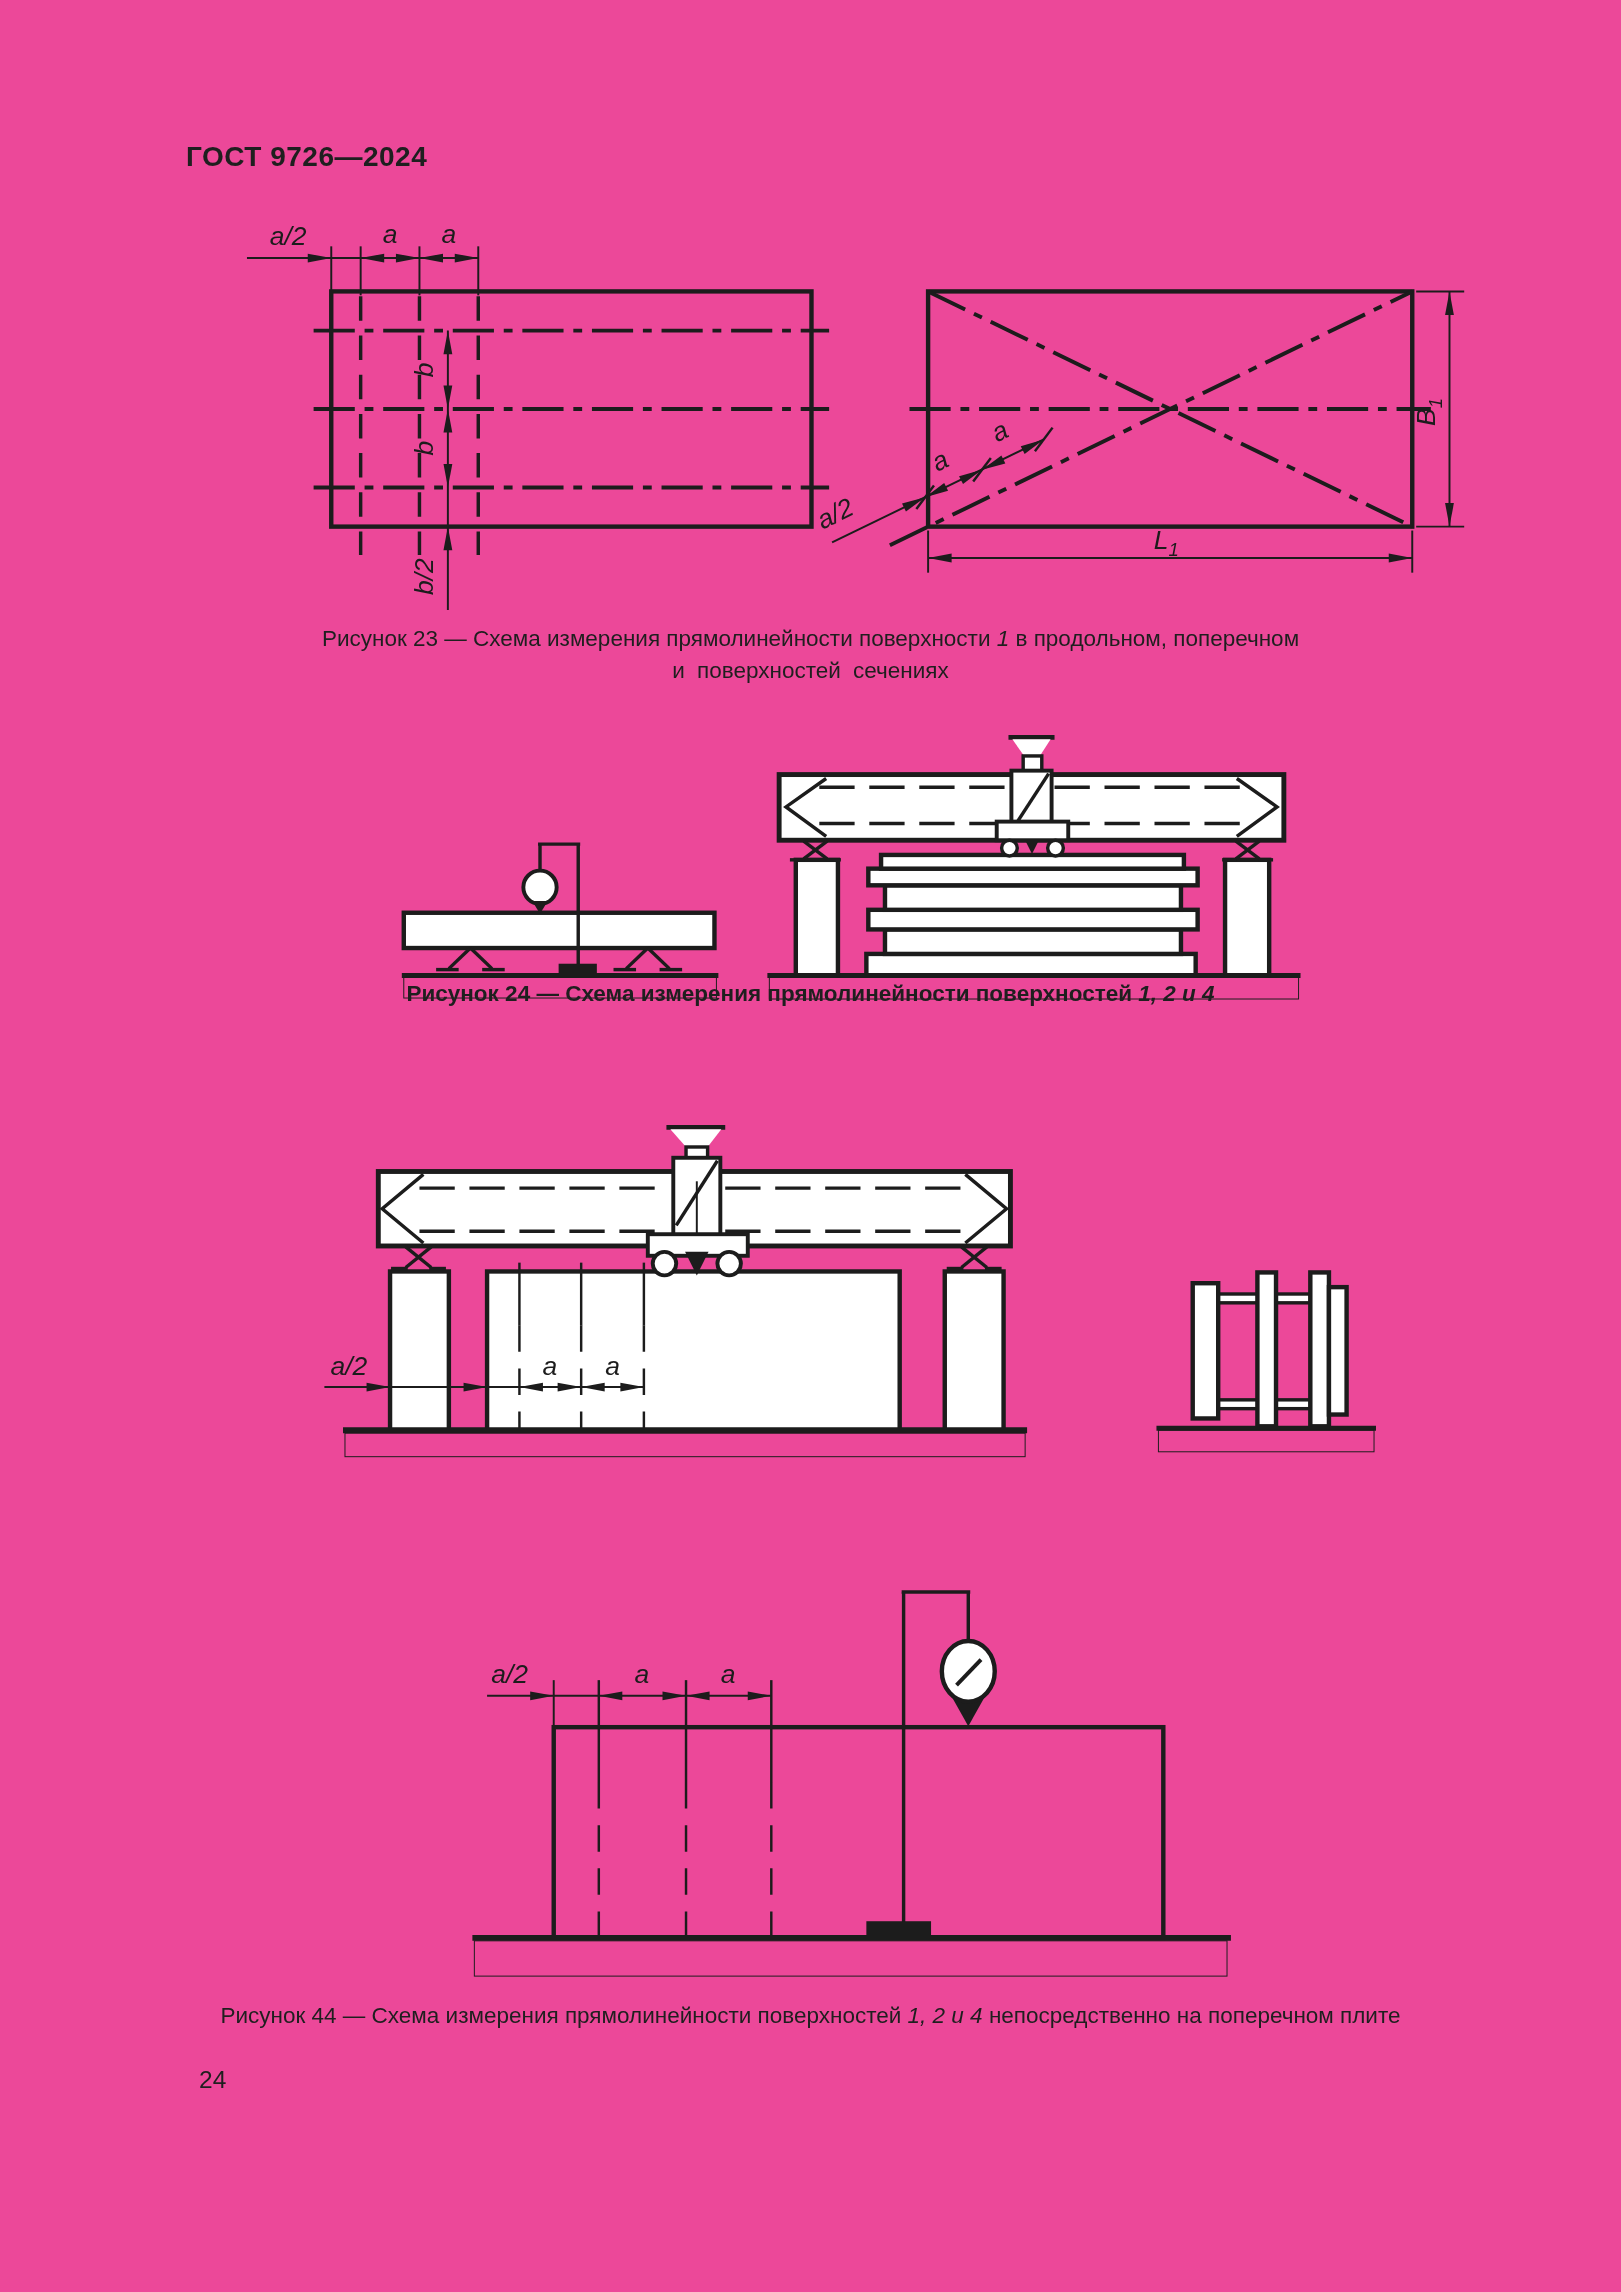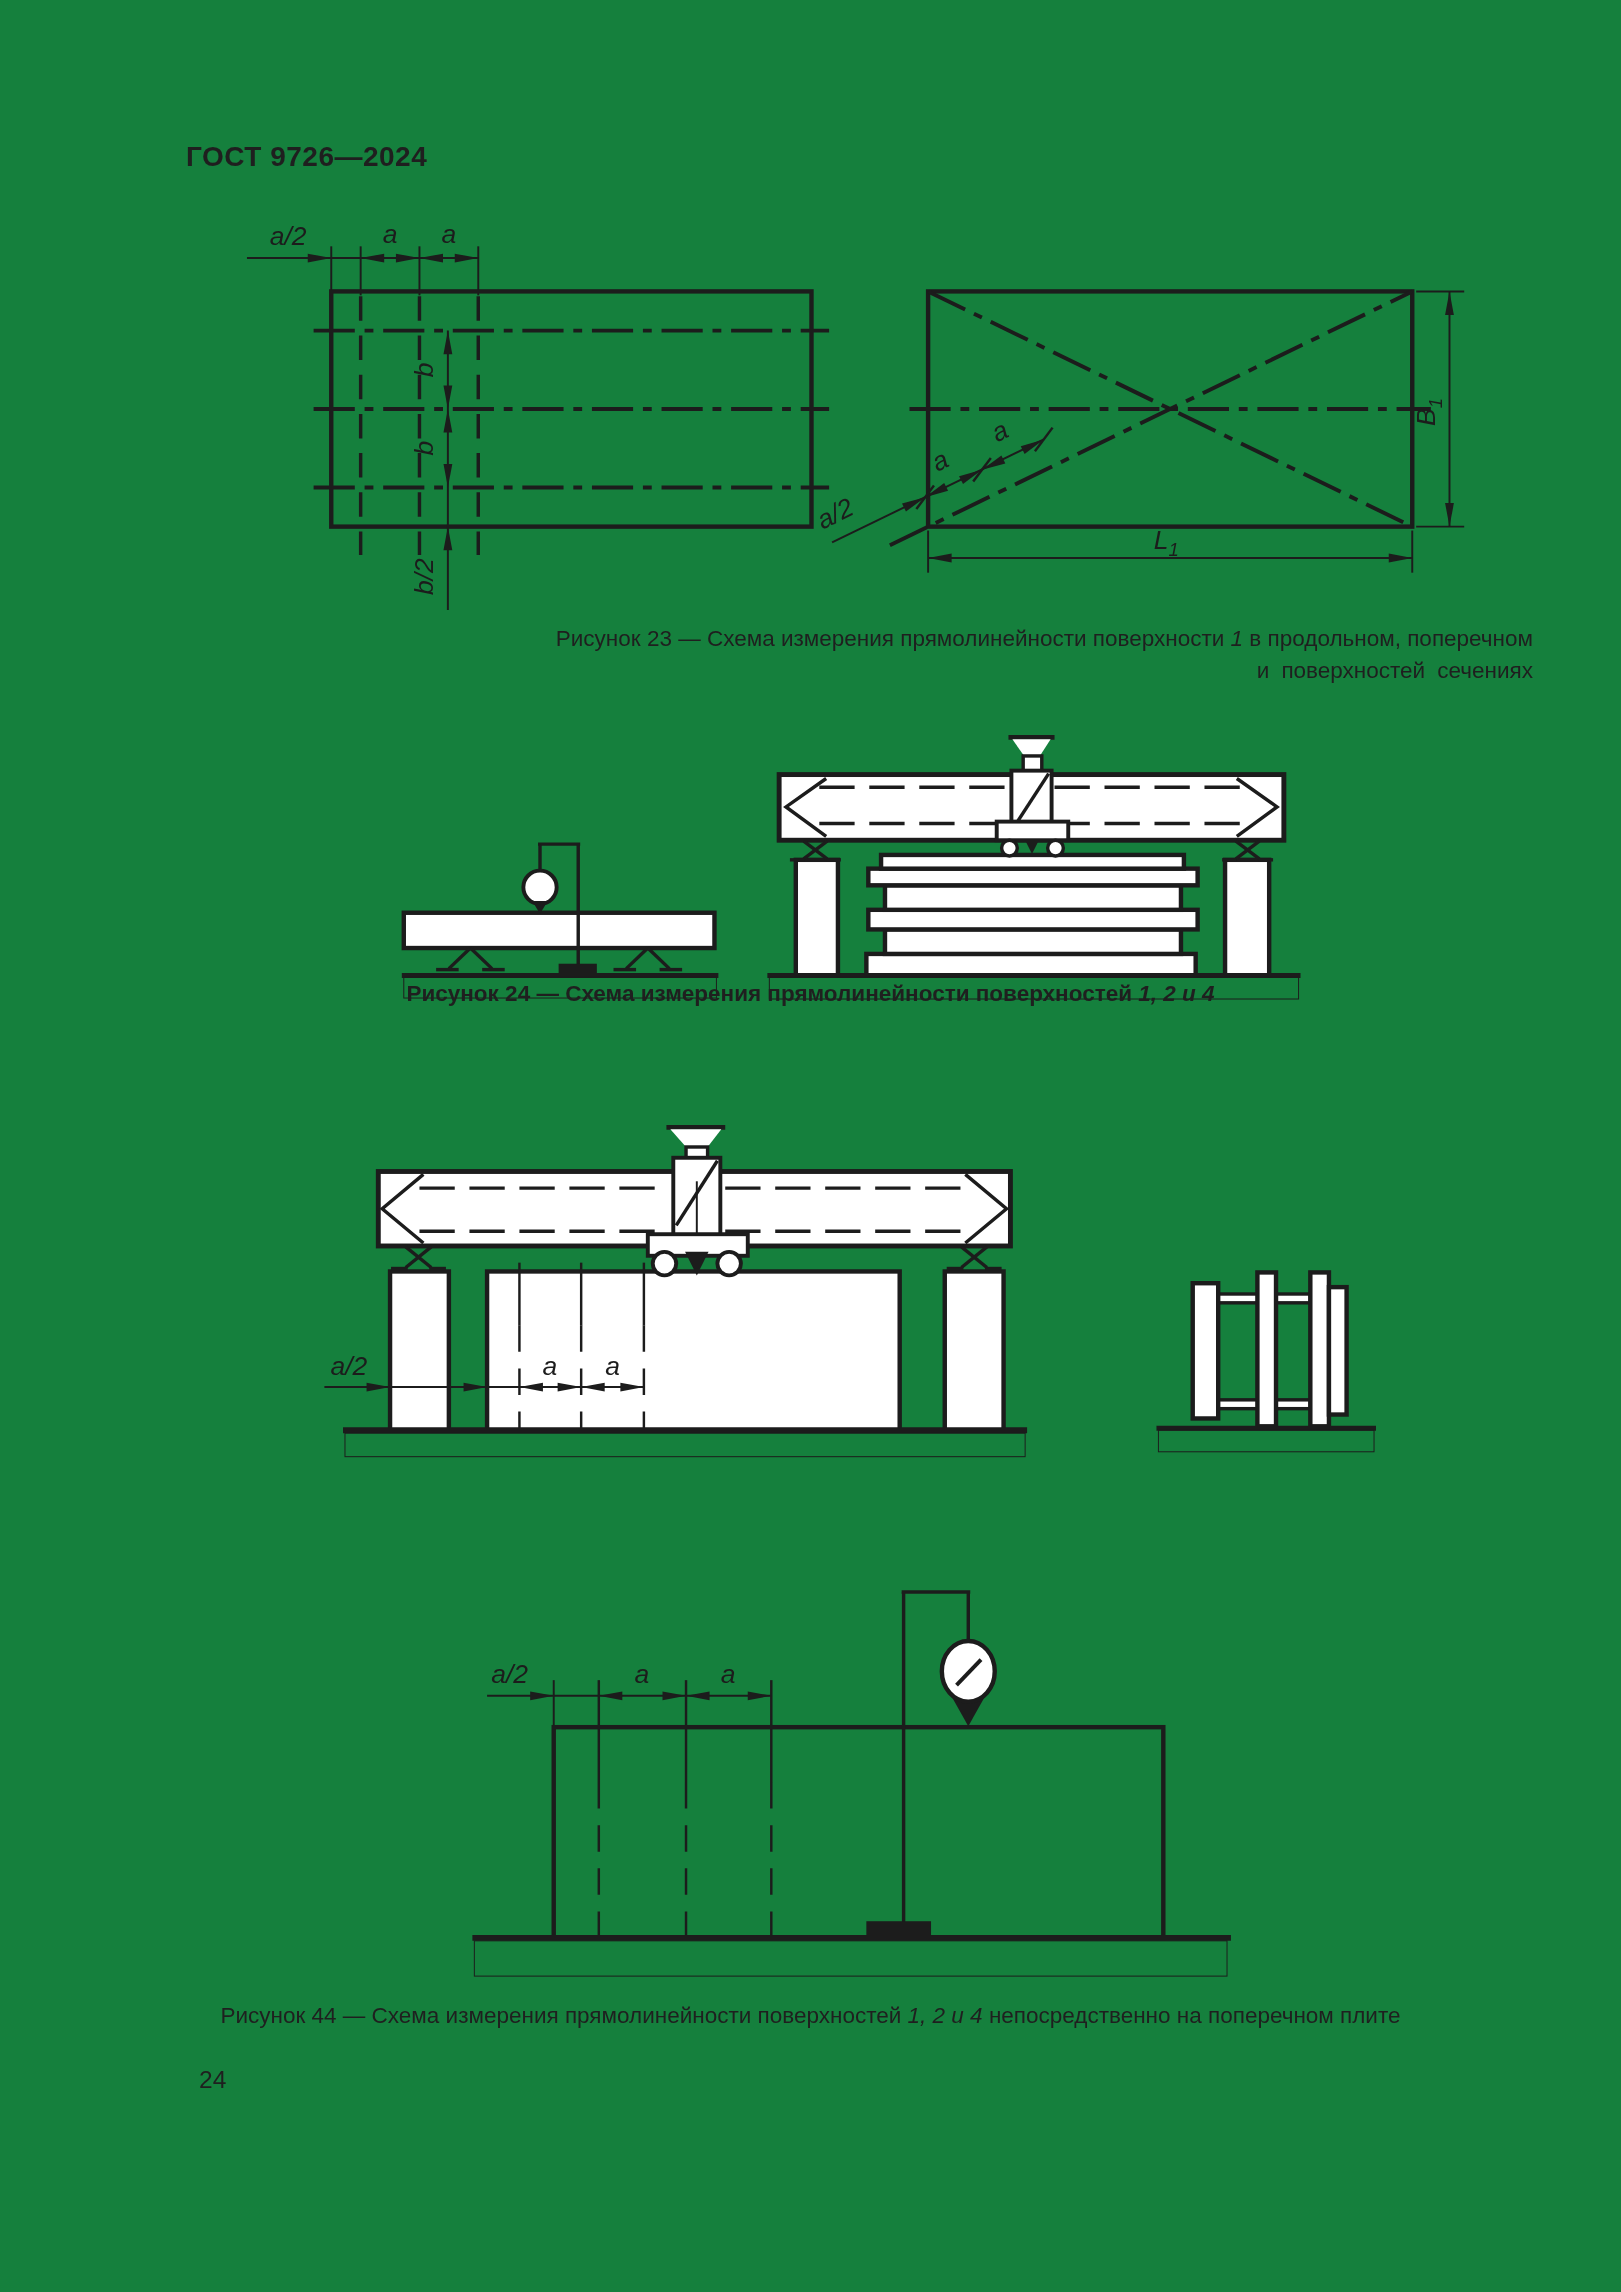--- a/index.html
+++ b/index.html
@@ -1,17 +1,17 @@
 <!DOCTYPE html>
 <html><head>
 <meta charset="utf-8">
 <style>
   html,body{margin:0;padding:0;background:#e8e8e8;}
   .page{
-    position:relative;width:1621px;height:2293px;background:#15803d;
+    position:relative;width:1621px;height:2293px;background:#ec4899;
     margin:0 auto;font-family:"Liberation Sans",sans-serif;color:#1c1c1c;overflow:hidden;
   }
   .page-header{
     position:absolute;left:186px;top:141px;font-size:28px;font-weight:bold;
     letter-spacing:0.5px;color:#1f1f1f;
   }
   .fig-svg{position:absolute;left:0;top:0;}
   svg line,svg path,svg rect,svg polyline,svg circle,svg ellipse{stroke:#1c1c1c;fill:none;stroke-linecap:butt;}
   .s-thick{stroke-width:4.5;}
   .s-beam{stroke-width:5;}
@@ -25,21 +25,21 @@
   .fillw{fill:#ffffff;}
   .blk{fill:#1c1c1c;stroke:none;}
   text.dim{font-family:"Liberation Sans",sans-serif;font-style:italic;font-size:27px;
     fill:#1c1c1c;stroke:none;text-anchor:middle;}
   .caption{
     position:absolute;left:88px;width:1445px;text-align:center;
     font-size:22.5px;line-height:32px;color:#1f1f1f;
   }
   .caption .it{font-style:italic;}
   .wsp{word-spacing:5.9px;}
-  .cap23{top:623px;text-align:right;}
+  .cap23{top:623px;}
   .cap24{top:978px;font-weight:bold;}
   .cap25{top:1519px;}
   .cap26{top:2000px;}
   .page-number{position:absolute;left:199px;top:2066px;font-size:24.5px;color:#1f1f1f;}
 </style>
 </head>
 <body>
 
 <div class="page">
 

